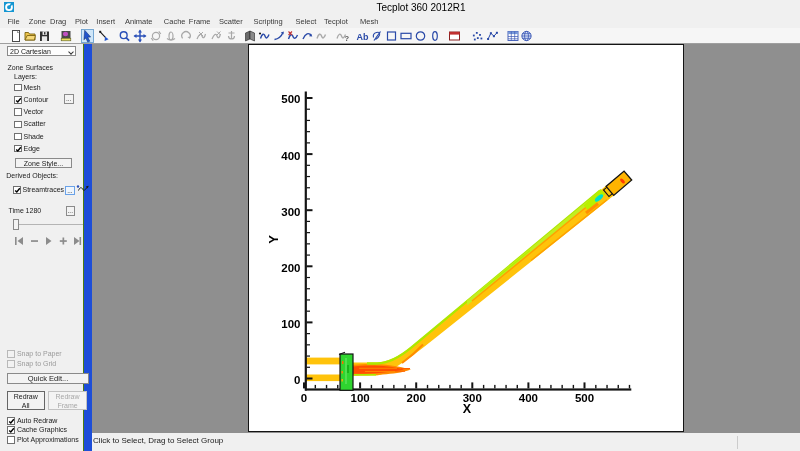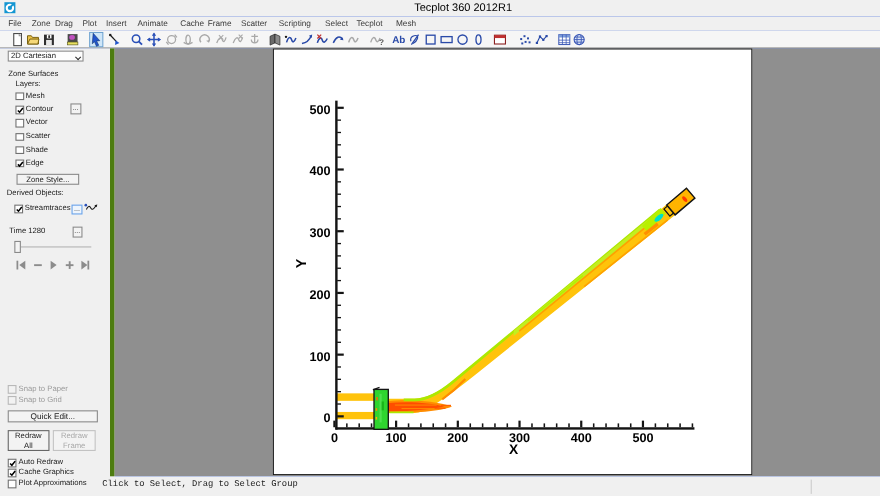--- a/index.html
+++ b/index.html
@@ -4,23 +4,23 @@
 <style>
 html,body{margin:0;padding:0;}
 body{width:800px;height:451px;overflow:hidden;font-family:"Liberation Sans",sans-serif;}
 #app{position:relative;width:800px;height:451px;background:#1d4ed8;}
 #titlebar{position:absolute;left:0;top:0;width:800px;height:15px;background:#f0f0f0;}
 #appicon{position:absolute;left:4px;top:2px;width:10px;height:10px;background:#1496d2;}
 #title{position:absolute;left:0;top:0;width:842px;text-align:center;font-size:10px;color:#000;line-height:15px;}
 #menubar{position:absolute;left:0;top:15px;width:800px;height:13px;background:#f0f0f0;}
 .mi{position:absolute;top:0;font-size:7.5px;color:#3a3a3a;line-height:13px;}
 #toolbar{position:absolute;left:0;top:28px;width:800px;height:16px;background:#f6f6f6;border-bottom:1px solid #9f9f9f;box-sizing:border-box;}
-#sidebar{position:absolute;left:0;top:44px;width:104px;height:407px;background:#f0f0f0;border-right:4px solid #4d7c0f;box-sizing:border-box;padding-left:24px;}
+#sidebar{position:absolute;left:0;top:44px;width:84px;height:407px;background:#f0f0f0;border-right:1px solid #4d7c0f;box-sizing:border-box;padding-left:24px;}
 #workspace{position:absolute;left:92px;top:44px;width:708px;height:389px;background:#8f8f8f;}
-#statusbar{position:absolute;left:92px;top:433px;width:708px;height:18px;background:#f0f0f0;font-family:Liberation Mono, monospace;}
+#statusbar{position:absolute;left:92px;top:433px;width:708px;height:18px;background:#f0f0f0;}
 #statusbar .sep{position:absolute;left:645px;top:3px;width:1px;height:13px;background:#cccccc;}
 #statustext{position:absolute;left:1px;top:0;font-size:8px;color:#1a1a1a;line-height:16px;}
 #frame{position:absolute;left:156px;top:0px;width:434px;height:386px;background:#ffffff;border:1px solid #141414;}
 
 .slabel{position:absolute;font-size:7.2px;color:#1a1a1a;white-space:nowrap;}
 .cb{position:absolute;width:7.5px;height:7.5px;background:#fff;border:1px solid #707070;box-sizing:border-box;}
 .cb.dis{border-color:#b8b8b8;background:#f2f2f2;}
 .chk{position:absolute;left:0;top:0;}
 .sbtn{position:absolute;background:#f3f3f3;border:1px solid #8a8a8a;box-sizing:border-box;font-size:7px;color:#1a1a1a;text-align:center;}
 .dots{position:absolute;width:9.5px;height:9.5px;background:#f3f3f3;border:1px solid #8a8a8a;box-sizing:border-box;font-size:6.5px;color:#333;text-align:center;line-height:7.5px;}

